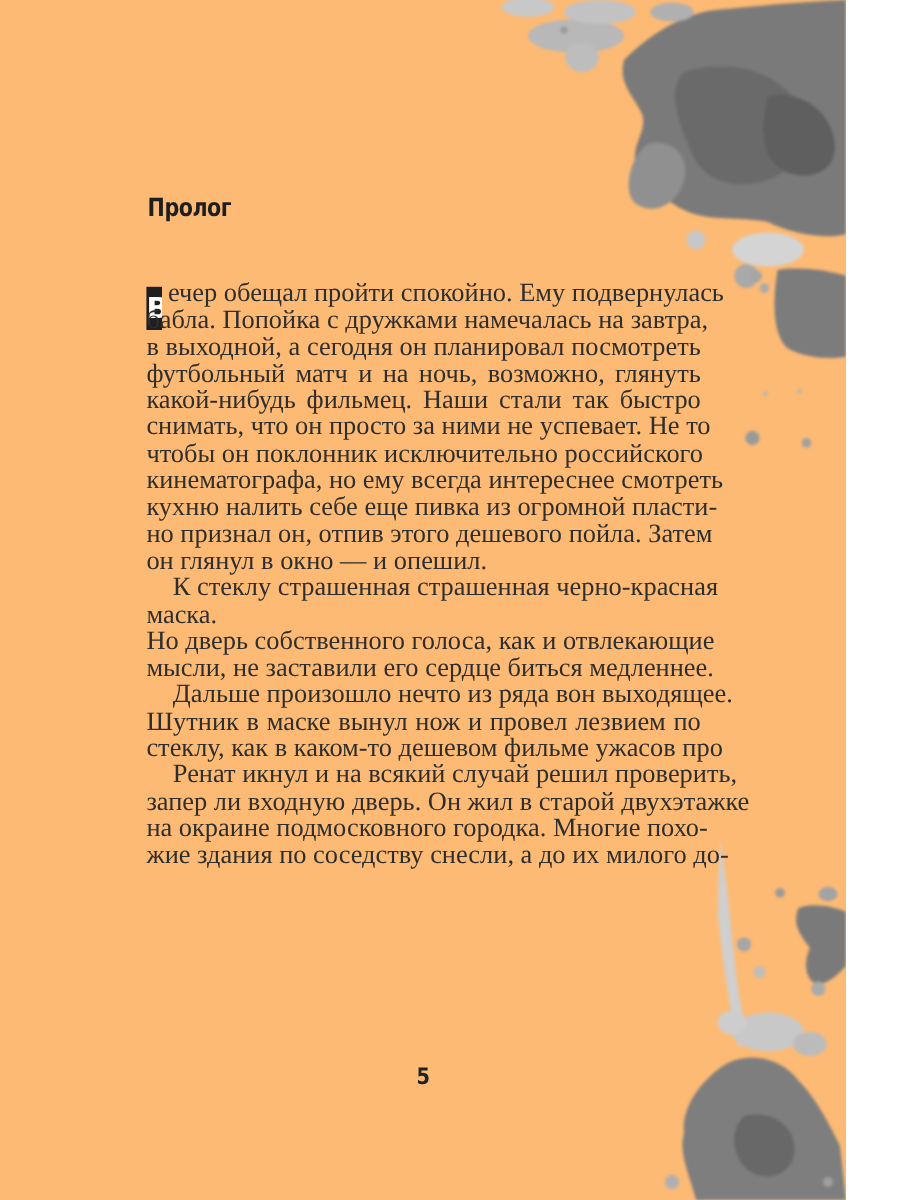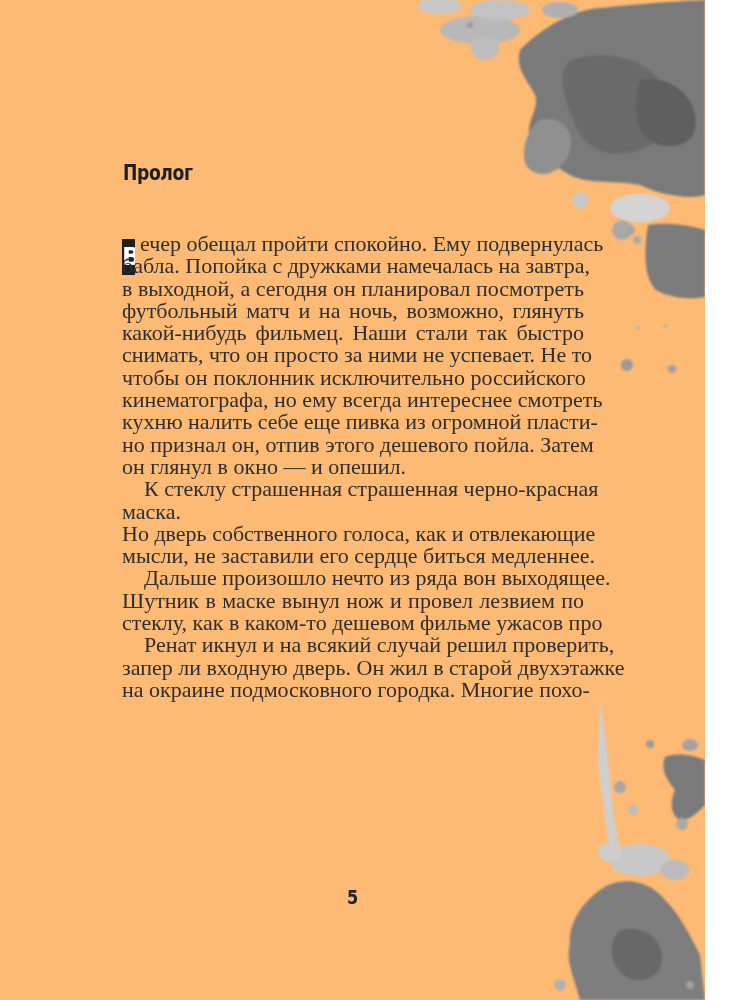--- a/index.html
+++ b/index.html
@@ -111,17 +111,18 @@
       <span class="line indent">К стеклу страшенная страшенная черно-красная</span>
       <span class="line last">маска.</span>
       <span class="line">Но дверь собственного голоса, как и отвлекающие</span>
       <span class="line last">мысли, не заставили его сердце биться медленнее.</span>
       <span class="line indent">Дальше произошло нечто из ряда вон выходящее.</span>
       <span class="line">Шутник в маске вынул нож и провел лезвием по</span>
       <span class="line">стеклу, как в каком-то дешевом фильме ужасов про</span>
       <span class="line indent">Ренат икнул и на всякий случай решил проверить,</span>
       <span class="line">запер ли входную дверь. Он жил в старой двухэтажке</span>
       <span class="line">на окраине подмосковного городка. Многие похо-</span>
+      <span class="line">жие здания по соседству снесли, а до их милого до-</span>
     </div>
 
   <div class="page-number">5</div>
 </div>
 <div class="page-edge"></div>
 
 </body></html>

